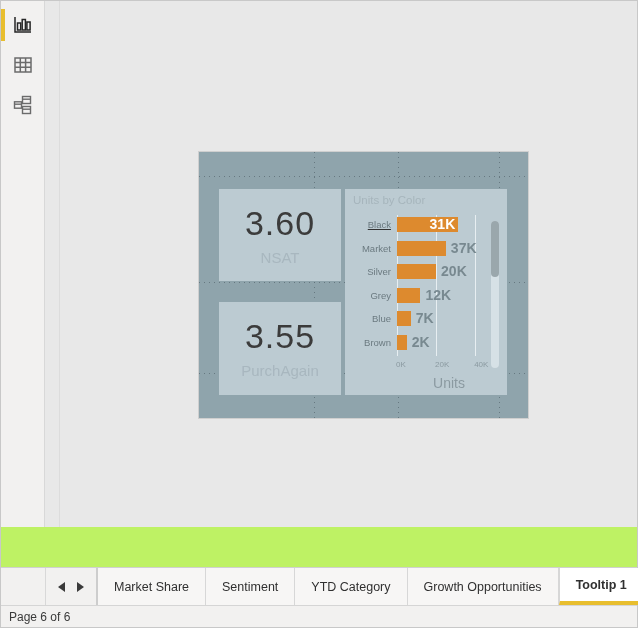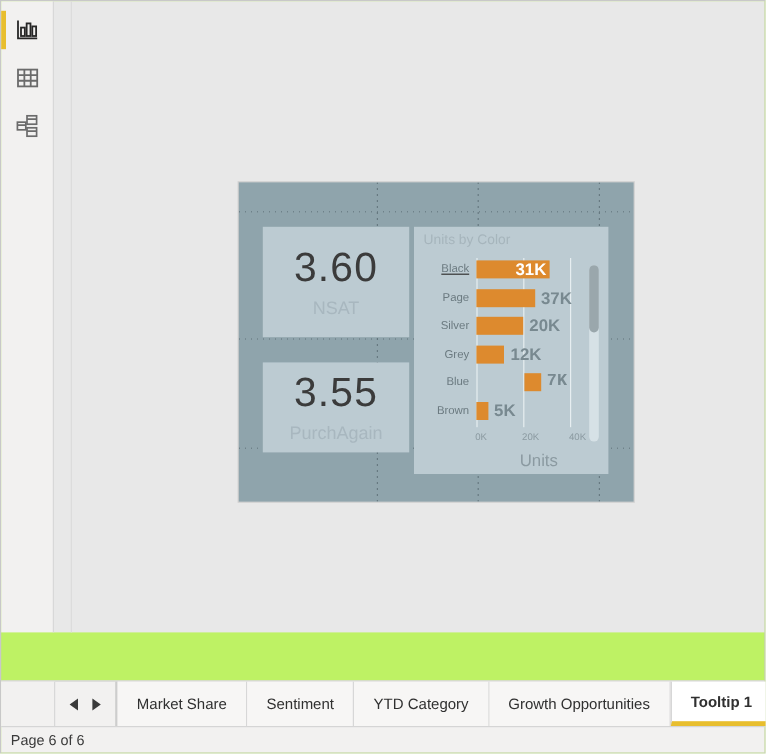--- a/index.html
+++ b/index.html
@@ -362,71 +362,71 @@
         <div class="guide-h" style="top:221px"></div>
         <div class="guide-v" style="left:115px"></div>
         <div class="guide-v" style="left:199px"></div>
         <div class="guide-v" style="left:300px"></div>
 
         <div class="kpi-card" style="left:20px; top:37px; width:122px; height:92px;">
           <div class="kpi-value">3.60</div>
           <div class="kpi-label">NSAT</div>
         </div>
 
-        <div class="kpi-card" style="left:20px; top:150px; width:122px; height:75px;">
+        <div class="kpi-card" style="left:20px; top:150px; width:122px; height:93px;">
           <div class="kpi-value">3.55</div>
           <div class="kpi-label">PurchAgain</div>
         </div>
 
         <div id="chart-visual">
           <div id="chart-title">Units by Color</div>
           <div id="plot">
               <div class="axis-gridline" style="left: 46px; height: 141px;"></div>
               <div class="axis-gridline" style="left: 85.0909px; height: 141px;"></div>
               <div class="axis-gridline" style="left: 124.182px; height: 141px;"></div>
               <div class="bar-row" style="top: 2px; width: 150px; text-decoration: underline;">
                 <div class="bar-cat">Black</div>
                 <div class="bar-track">
                   <div class="bar-fill" style="width: 60.5909px; background: rgb(221, 138, 46);"></div>
                   <div class="bar-lab inside" style="left: 32.5909px;">31K</div>
                 </div>
               </div>
               <div class="bar-row" style="top: 25.5px; width: 150px;">
-                <div class="bar-cat">Page</div>
+                <div class="bar-cat">Market</div>
                 <div class="bar-track">
                   <div class="bar-fill" style="width: 48.8636px; background: rgb(221, 138, 46);"></div>
                   <div class="bar-lab outside" style="left: 53.8636px;">37K</div>
                 </div>
               </div>
               <div class="bar-row" style="top: 49px; width: 150px;">
                 <div class="bar-cat">Silver</div>
                 <div class="bar-track">
                   <div class="bar-fill" style="width: 39.0909px; background: rgb(221, 138, 46);"></div>
                   <div class="bar-lab outside" style="left: 44.0909px;">20K</div>
                 </div>
               </div>
               <div class="bar-row" style="top: 72.5px; width: 150px;">
                 <div class="bar-cat">Grey</div>
                 <div class="bar-track">
                   <div class="bar-fill" style="width: 23.4545px; background: rgb(221, 138, 46);"></div>
                   <div class="bar-lab outside" style="left: 28.4545px;">12K</div>
                 </div>
               </div>
-              <div class="bar-row" style="top: 96px; width: 150px; gap: 40px;">
+              <div class="bar-row" style="top: 96px; width: 150px;">
                 <div class="bar-cat">Blue</div>
                 <div class="bar-track">
                   <div class="bar-fill" style="width: 13.6818px; background: rgb(221, 138, 46);"></div>
-                  <div class="bar-lab outside" style="left: 18.6818px; font-family: Liberation Mono, monospace;">7K</div>
+                  <div class="bar-lab outside" style="left: 18.6818px;">7K</div>
                 </div>
               </div>
               <div class="bar-row" style="top: 119.5px; width: 150px;">
                 <div class="bar-cat">Brown</div>
                 <div class="bar-track">
                   <div class="bar-fill" style="width: 9.77273px; background: rgb(221, 138, 46);"></div>
-                  <div class="bar-lab outside" style="left: 14.7727px;">5K</div>
+                  <div class="bar-lab outside" style="left: 14.7727px;">2K</div>
                 </div>
               </div>
               <div class="axis-tick" style="left: 45px; top: 145px;">0K</div>
               <div class="axis-tick" style="left: 84.0909px; top: 145px;">20K</div>
               <div class="axis-tick" style="left: 123.182px; top: 145px;">40K</div>
               <div id="axis-title" style="top: 160px;">Units</div>
             </div>
           <div id="chart-scroll" style="left: 146px; top: 32px; height: 147px;">
             <div id="chart-scroll-thumb"></div>
           </div>

